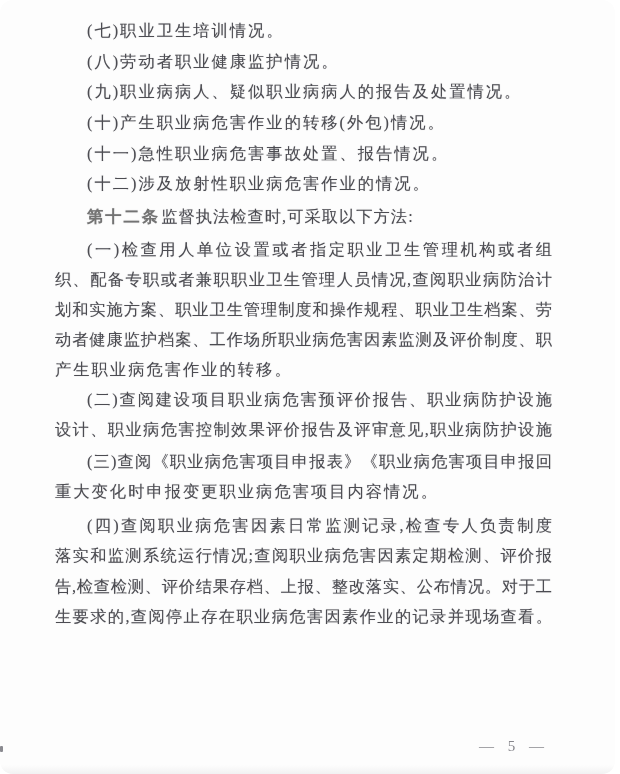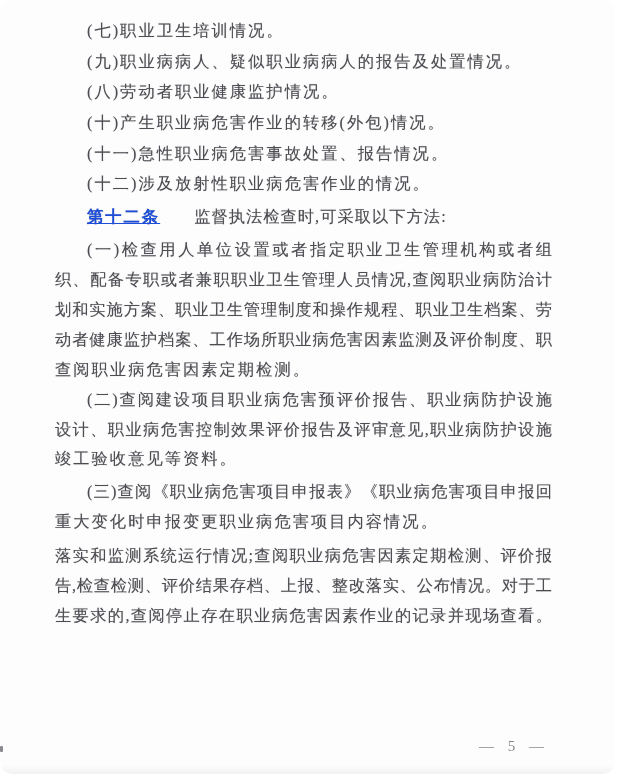--- a/index.html
+++ b/index.html
@@ -58,24 +58,23 @@
   [data-name="paragraph-sub-1"] { margin-top: 3px; }
   [data-name="paragraph-sub-2"] { }
   [data-name="paragraph-sub-2"] .line { height: 29.5px; line-height: 29.5px; }
   [data-name="paragraph-sub-3"] { margin-top: 3px; }
   [data-name="paragraph-sub-4"] { margin-top: 4px; }
   [data-name="paragraph-sub-4"] .line { height: 30.3px; line-height: 30.3px; }
 
   .line.heading { letter-spacing: 1px; }
   .article-no {
     font-weight: bold;
-    color: #1d4ed8;
-    margin-right: 34px;
+    color: #737373;
+    margin-right: 1px;
     letter-spacing: 2px;
-    text-decoration: underline;
   }
   .page-number {
     position: absolute;
     left: 477px;
     top: 736px;
     width: 74px;
     text-align: center;
     font-size: 15px;
     color: #86868c;
     letter-spacing: 5px;
@@ -93,55 +92,55 @@
   }
 </style>
 </head>
 <body>
 
 <div class="page" data-name="document-page">
   <div class="doc-body" data-name="document-body">
       <div class="para list" data-name="paragraph-item-7">
         <div class="line indent" data-name="text-line">(七)职业卫生培训情况。</div>
       </div>
+      <div class="para list" data-name="paragraph-item-8">
+        <div class="line indent" data-name="text-line">(八)劳动者职业健康监护情况。</div>
+      </div>
       <div class="para list" data-name="paragraph-item-9">
         <div class="line indent" data-name="text-line">(九)职业病病人、疑似职业病病人的报告及处置情况。</div>
-      </div>
-      <div class="para list" data-name="paragraph-item-8">
-        <div class="line indent" data-name="text-line">(八)劳动者职业健康监护情况。</div>
       </div>
       <div class="para list" data-name="paragraph-item-10">
         <div class="line indent" data-name="text-line">(十)产生职业病危害作业的转移(外包)情况。</div>
       </div>
       <div class="para list" data-name="paragraph-item-11">
         <div class="line indent" data-name="text-line">(十一)急性职业病危害事故处置、报告情况。</div>
       </div>
       <div class="para list" data-name="paragraph-item-12">
         <div class="line indent" data-name="text-line">(十二)涉及放射性职业病危害作业的情况。</div>
       </div>
       <div class="para article" data-name="paragraph-article-12">
         <div class="line indent heading" data-name="text-line"><span class="article-no" data-name="article-number-label">第十二条</span><span data-name="article-heading-text">监督执法检查时,可采取以下方法:</span></div>
       </div>
       <div class="para body" data-name="paragraph-sub-1">
         <div class="line indent justify" data-name="text-line">(一)检查用人单位设置或者指定职业卫生管理机构或者组</div>
         <div class="line justify" data-name="text-line">织、配备专职或者兼职职业卫生管理人员情况,查阅职业病防治计</div>
         <div class="line justify" data-name="text-line">划和实施方案、职业卫生管理制度和操作规程、职业卫生档案、劳</div>
         <div class="line justify" data-name="text-line">动者健康监护档案、工作场所职业病危害因素监测及评价制度、职</div>
-        <div class="line" data-name="text-line">查阅职业病危害因素定期检测。</div>
+        <div class="line" data-name="text-line">产生职业病危害作业的转移。</div>
       </div>
       <div class="para body" data-name="paragraph-sub-2">
         <div class="line indent justify" data-name="text-line">(二)查阅建设项目职业病危害预评价报告、职业病防护设施</div>
         <div class="line justify" data-name="text-line">设计、职业病危害控制效果评价报告及评审意见,职业病防护设施</div>
-        <div class="line" data-name="text-line">竣工验收意见等资料。</div>
       </div>
       <div class="para body" data-name="paragraph-sub-3">
         <div class="line indent justify" data-name="text-line">(三)查阅《职业病危害项目申报表》《职业病危害项目申报回</div>
         <div class="line" data-name="text-line">重大变化时申报变更职业病危害项目内容情况。</div>
       </div>
       <div class="para body" data-name="paragraph-sub-4">
+        <div class="line indent justify" data-name="text-line">(四)查阅职业病危害因素日常监测记录,检查专人负责制度</div>
         <div class="line justify" data-name="text-line">落实和监测系统运行情况;查阅职业病危害因素定期检测、评价报</div>
         <div class="line justify" data-name="text-line">告,检查检测、评价结果存档、上报、整改落实、公布情况。对于工</div>
         <div class="line justify" data-name="text-line">生要求的,查阅停止存在职业病危害因素作业的记录并现场查看。</div>
       </div>
     </div>
   <div class="page-number" data-name="page-number">— 5 —</div>
   <div class="edge-speck" data-name="scan-artifact-speck"></div>
 </div>
 
 </body></html>

